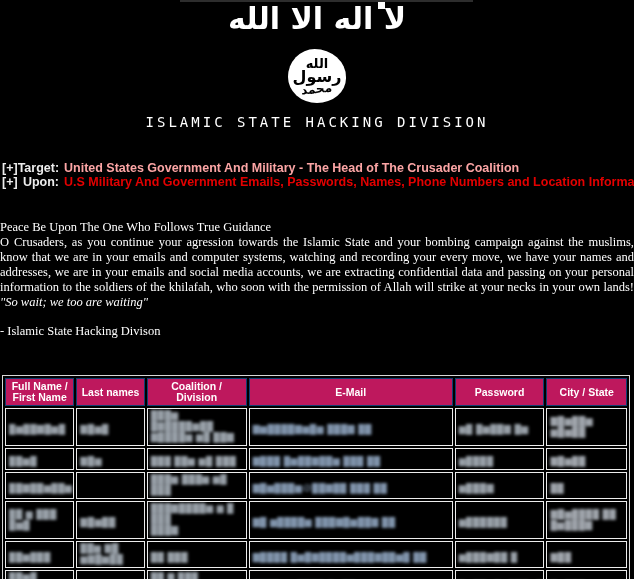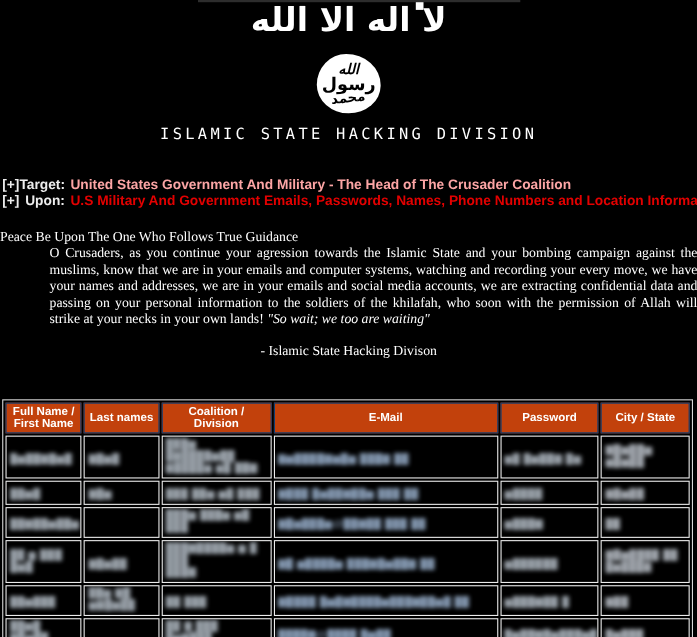--- a/index.html
+++ b/index.html
@@ -16,56 +16,56 @@
   .shahada{
     font-family:"DejaVu Sans",sans-serif;font-weight:bold;color:#fff;
     font-size:30px;line-height:32px;direction:rtl;
   }
   .seal{
     width:58px;height:54px;margin:14px auto 0;background:#fff;color:#000;
     border-radius:46% 54% 50% 50% / 52% 52% 46% 48%;
     display:flex;flex-direction:column;align-items:center;justify-content:center;
     font-family:"DejaVu Sans",sans-serif;font-weight:bold;direction:rtl;
   }
-  .seal-l1{font-size:13px;line-height:14px;font-style:italic;}
+  .seal-l1{font-size:13px;line-height:14px;}
   .seal-l2{font-size:16px;line-height:12px;}
   .seal-l3{font-size:12px;line-height:13px;transform:rotate(-6deg);}
   .banner-title{
     margin-top:11px;color:#fff;font-family:"DejaVu Sans Mono",monospace;
     font-weight:normal;font-size:14px;letter-spacing:3px;
   }
 
   
   .intro{margin-top:31px;padding-left:2px;}
   .intro-row{display:flex;font-weight:bold;font-size:12.5px;line-height:14px;}
   .intro-label{width:57px;display:flex;justify-content:space-between;color:#ededed;flex:none;}
   .intro-text{margin-left:5px;white-space:nowrap;}
   .red-target{color:#fca5a5;}
   .red-hack{color:#e30000;}
 
   
   .message{
-    margin-top:19px;color:#fff;font-family:"Liberation Serif","DejaVu Serif",serif;
+    margin-top:31px;color:#fff;font-family:"Liberation Serif","DejaVu Serif",serif;
     font-size:12.5px;line-height:15px;
   }
-  .message-body{text-align:justify;padding-left:45px;}
+  .message-body{text-align:justify;}
   .quote{font-style:italic;}
-  .signature{margin-top:14px;color:#fff;font-family:"Liberation Serif",serif;font-size:12.5px;text-align:center;}
+  .signature{margin-top:14px;color:#fff;font-family:"Liberation Serif",serif;font-size:12.5px;}
 
   
   .leak-table{
     margin:36px 0 0 2px;width:628px;table-layout:fixed;
     border-collapse:separate;border-spacing:2px;background:#000;
     border:1px solid #d8d8d8;
   }
   .leak-table col.c1{width:68px;}  .leak-table col.c2{width:67px;}
   .leak-table col.c3{width:98px;}  .leak-table col.c4{width:200px;}
   .leak-table col.c5{width:88px;}  .leak-table col.c6{width:79px;}
   .leak-table th{
-    background:#c2410c;border:1px solid #113e72;color:#fff;
+    background:#be185d;border:1px solid #113e72;color:#fff;
     font-size:10.5px;font-weight:bold;line-height:11px;padding:2px 2px;
     text-align:center;vertical-align:middle;height:19px;
   }
   .leak-table td{
     border:1px solid #ececec;padding:1px 3px;height:16px;
     vertical-align:middle;overflow:hidden;text-align:left;
   }
   .leak-table tr:nth-child(1) td{height:26px;}
   .leak-table tr:nth-child(4) td{height:26px;}
   .leak-table tr:nth-child(7) td{height:25px;}

